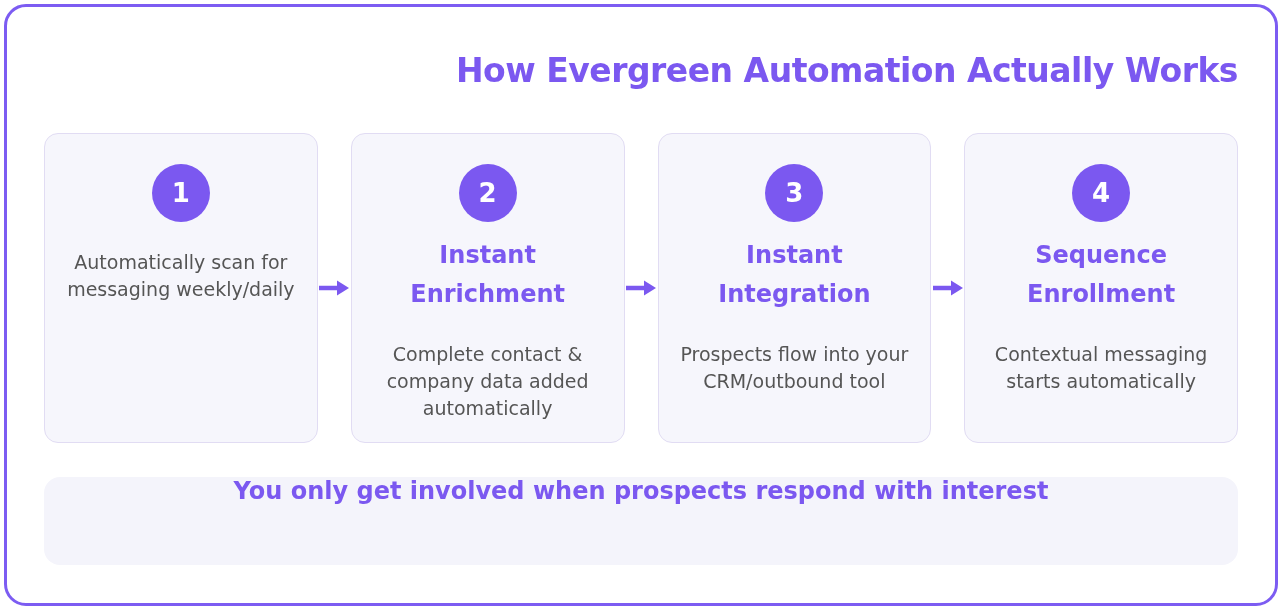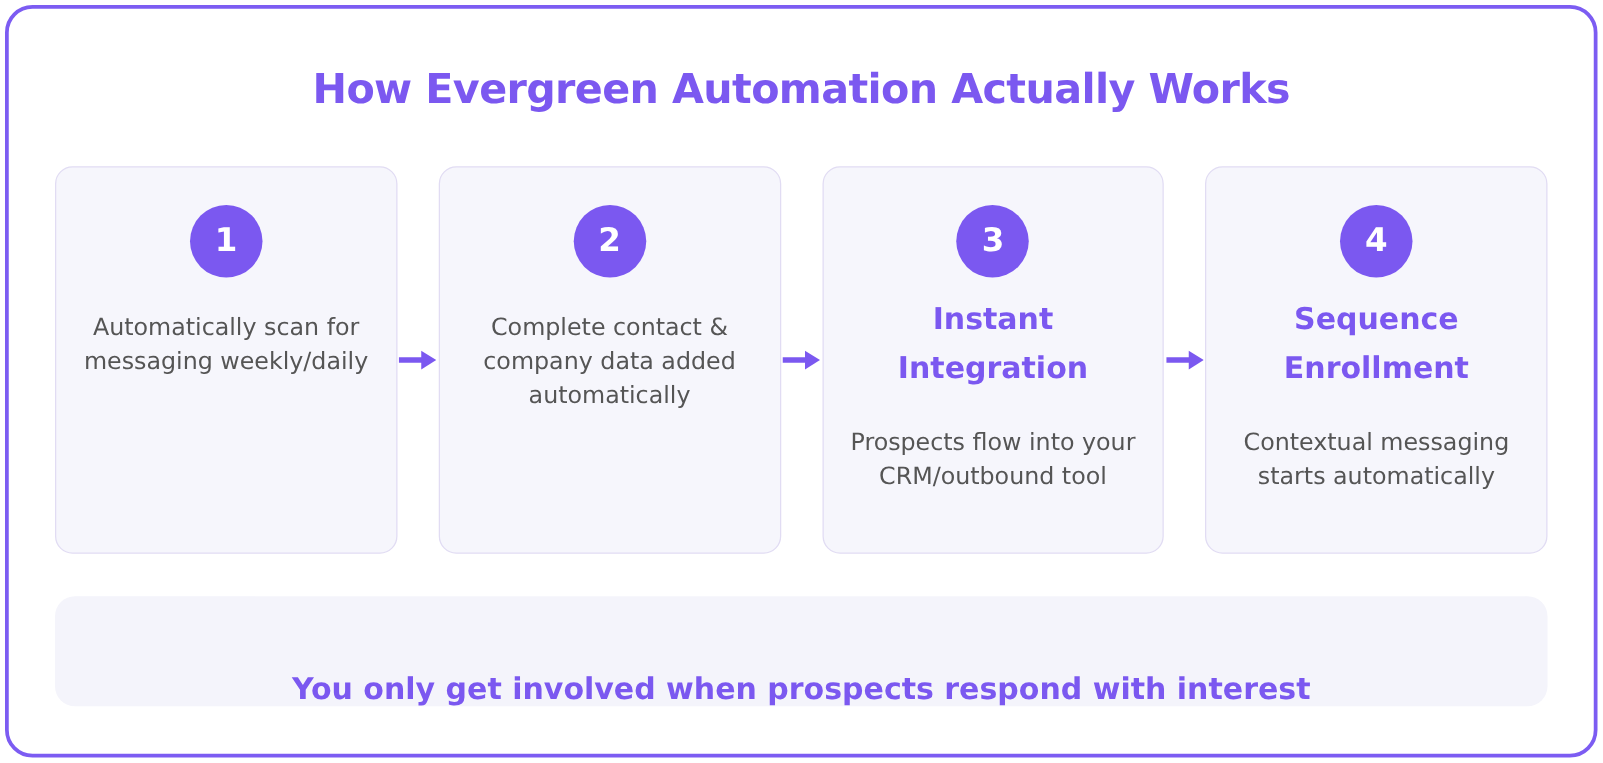--- a/index.html
+++ b/index.html
@@ -23,21 +23,21 @@
   .frame{
     position:absolute;
     left:4px;top:4px;right:4px;bottom:4px;
     border:3px solid var(--frame-border);
     border-radius:22px;
     background:#ffffff;
     padding:0 37px;
   }
   .title{
     margin:44px 0 0;
-    text-align:center;
+    text-align:right;
     font-size:33px;
     line-height:40px;
     font-weight:bold;
     letter-spacing:-0.5px;
     color:var(--accent);
   }
   .steps{
     display:flex;
     align-items:stretch;
     margin-top:42px;
@@ -82,21 +82,21 @@
     line-height:27px;
     color:var(--body-text);
     white-space:pre-line;
   }
   .banner{
     margin-top:34px;
     height:88px;
     background:var(--banner-bg);
     border-radius:16px;
     display:flex;
-    align-items:flex-end;
+    align-items:flex-start;
     justify-content:center;
   }
   .banner-text{
     font-size:24px;
     font-weight:bold;
     color:var(--accent);
   }
 </style>
 </head>
 <body>
@@ -119,20 +119,22 @@
       <svg width="30" height="18" viewBox="0 0 30 18" aria-hidden="true">
         <path d="M0 9 H20" stroke="currentColor" stroke-width="4.5" fill="none"></path>
         <polygon points="18,1.5 30,9 18,16.5" fill="currentColor"></polygon>
       </svg>
     </div>
 
     <div class="card">
       <div class="circle">
         <span>2</span>
       </div>
+      <div class="card-title">Instant
+Enrichment</div>
       <div class="card-desc">Complete contact &amp;
 company data added
 automatically</div>
     </div>
 
     <div class="arrow">
       <svg width="30" height="18" viewBox="0 0 30 18" aria-hidden="true">
         <path d="M0 9 H20" stroke="currentColor" stroke-width="4.5" fill="none"></path>
         <polygon points="18,1.5 30,9 18,16.5" fill="currentColor"></polygon>
       </svg>

